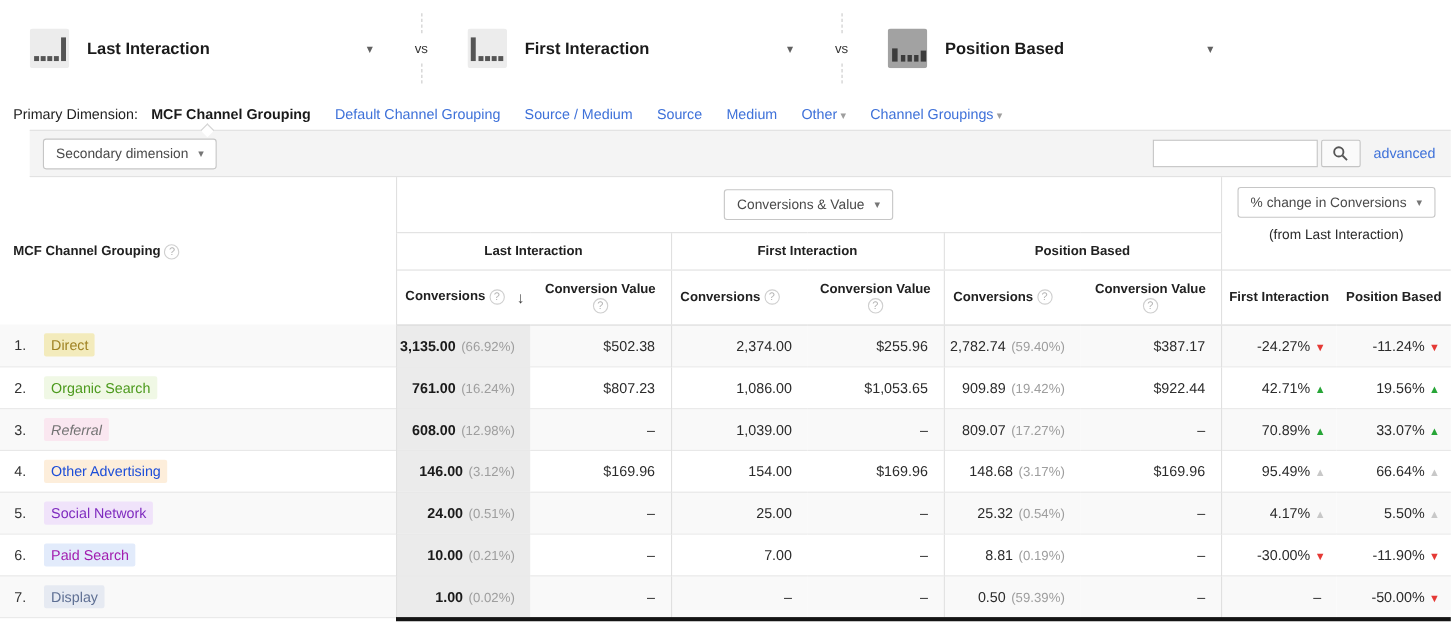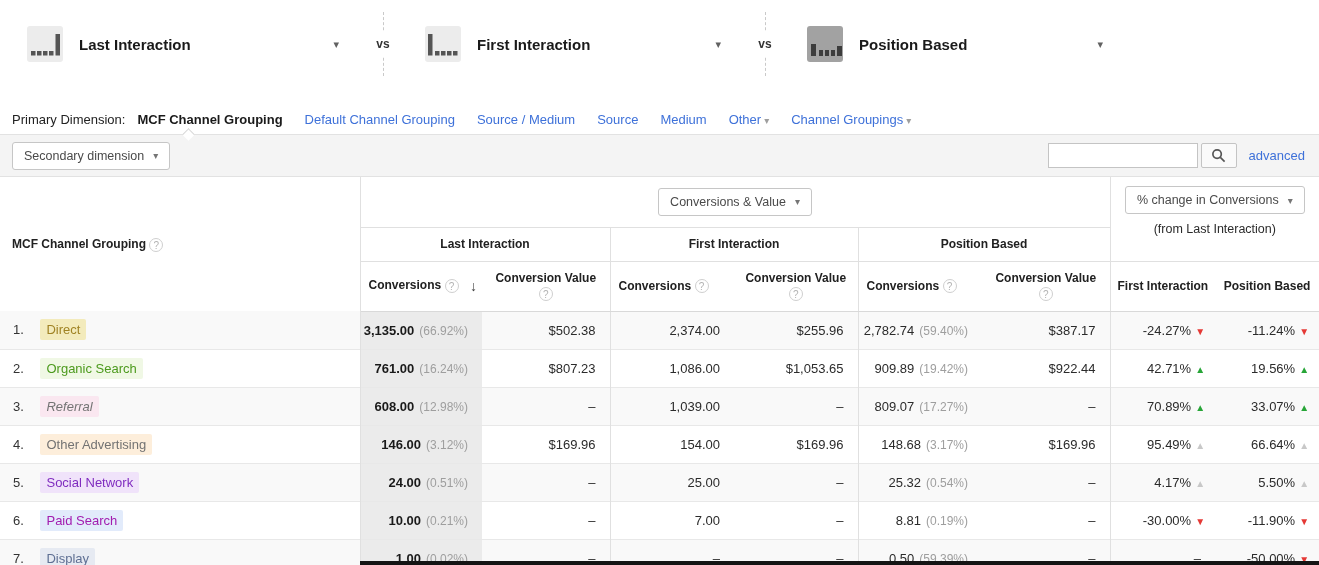--- a/index.html
+++ b/index.html
@@ -11,32 +11,32 @@
   }
   
   .hdr { display:flex; align-items:center; height:88px; padding-left:27px; background:#fff; }
   .model { display:flex; align-items:center; width:330px; padding-left:16px; cursor:pointer; }
   .model.first { padding-left:0; }
   .micon { width:36px; height:36px; margin-right:16px; flex:none; }
   .mname { font-weight:bold; font-size:15px; color:#1a1a1a; }
   .mcaret { margin-left:auto; color:#616161; font-size:11px; padding-right:18px; }
   .vs-div { width:52px; height:64px; position:relative; display:flex; align-items:center; justify-content:center; }
   .vs-div::before { content:""; position:absolute; left:50%; top:0; bottom:0; border-left:1px dashed #c9c9c9; }
-  .vs { position:relative; background:#fff; padding:6px 2px; font-weight:bold; font-size:12px; color:#333; }
+  .vs { position:relative; background:#fff; padding:6px 2px; font-weight:normal; font-size:12px; color:#333; }
   
-  .primary-bar { display:flex; align-items:center; height:30px; padding-left:12px; font-size:13px; position:relative; background:#fff;margin-top:16px; }
+  .primary-bar { display:flex; align-items:center; height:30px; padding-left:12px; font-size:13px; position:relative; background:#fff; }
   .pd-label { margin-right:12px; color:#222; }
   .pd-selected { font-weight:bold; margin-right:22px; color:#1a1a1a; cursor:pointer; }
   .pd-link { color:#3E71D9; margin-right:22px; cursor:pointer; text-decoration:none; }
   .lcaret { color:#9e9e9e; font-size:10px; margin-left:3px; }
   .notch { position:absolute; left:184px; bottom:-5px; width:9px; height:9px; background:#fff;
            border-left:1px solid #d6d6d6; border-top:1px solid #d6d6d6; transform:rotate(45deg); z-index:3; }
   
   .toolbar { height:43px; background:#f4f4f4; border-top:1px solid #e2e2e2; border-bottom:1px solid #e2e2e2;
-             display:flex; align-items:center; padding:0 14px 0 12px; position:relative; }
+             display:flex; align-items:center; padding:0 14px 0 12px; position:relative;margin-left:27px; }
   .btn { background:#fff; border:1px solid #c6c6c6; border-radius:3px; color:#4a4a4a; font-size:12.5px;
          padding:6px 11px; display:inline-flex; align-items:center; gap:9px; cursor:pointer; white-space:nowrap; }
   .bcaret { color:#757575; font-size:10px; }
   .toolbar-right { margin-left:auto; display:flex; align-items:center; }
   .search-input { width:150px; height:25px; border:1px solid #c4c4c4; padding:0 6px; font-size:13px; background:#fff; }
   .search-btn { width:36px; height:25px; border:1px solid #c4c4c4; background:#fafafa; margin-left:3px;
                 display:inline-flex; align-items:center; justify-content:center; cursor:pointer; border-radius:2px; }
   .advanced { color:#3E71D9; margin-left:12px; cursor:pointer; }
   
   table { border-collapse:collapse; table-layout:fixed; width:1319px; }
@@ -261,21 +261,21 @@
       <td class="num"><span>–</span></td>
       <td class="num bl"><span>809.07</span><span class="pct">(17.27%)</span></td>
       <td class="num"><span>–</span></td>
       <td class="num chg bl"><span>70.89%</span><span class="chg-arrow" style="color: rgb(39, 165, 55);">▲</span></td>
       <td class="num chg"><span>33.07%</span><span class="chg-arrow" style="color: rgb(39, 165, 55);">▲</span></td>
     </tr>
 
     <tr>
       <td class="c-dim">
         <span class="idx">4.</span>
-        <span class="chip" style="color: #737373; background-color: rgb(253, 238, 219);">Other Advertising</span>
+        <span class="chip" style="color: #1d4ed8; background-color: rgb(253, 238, 219);">Other Advertising</span>
       </td>
       <td class="num sorted bl"><span class="strong">146.00</span><span class="pct">(3.12%)</span></td>
       <td class="num"><span>$169.96</span></td>
       <td class="num bl"><span>154.00</span></td>
       <td class="num"><span>$169.96</span></td>
       <td class="num bl"><span>148.68</span><span class="pct">(3.17%)</span></td>
       <td class="num"><span>$169.96</span></td>
       <td class="num chg bl"><span>95.49%</span><span class="chg-arrow" style="color: rgb(200, 200, 200);">▲</span></td>
       <td class="num chg"><span>66.64%</span><span class="chg-arrow" style="color: rgb(200, 200, 200);">▲</span></td>
     </tr>

